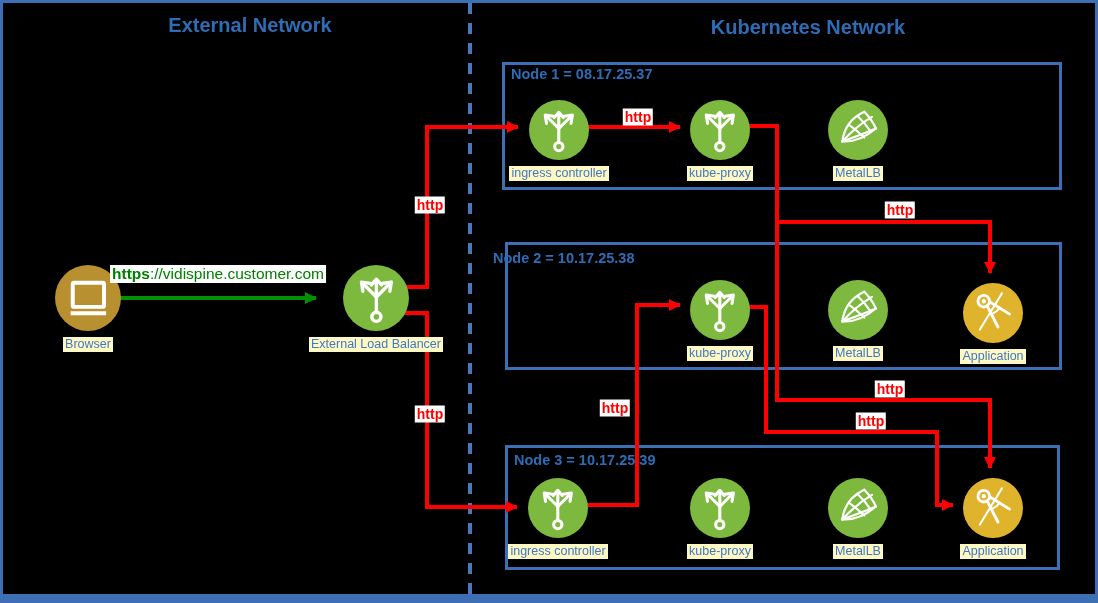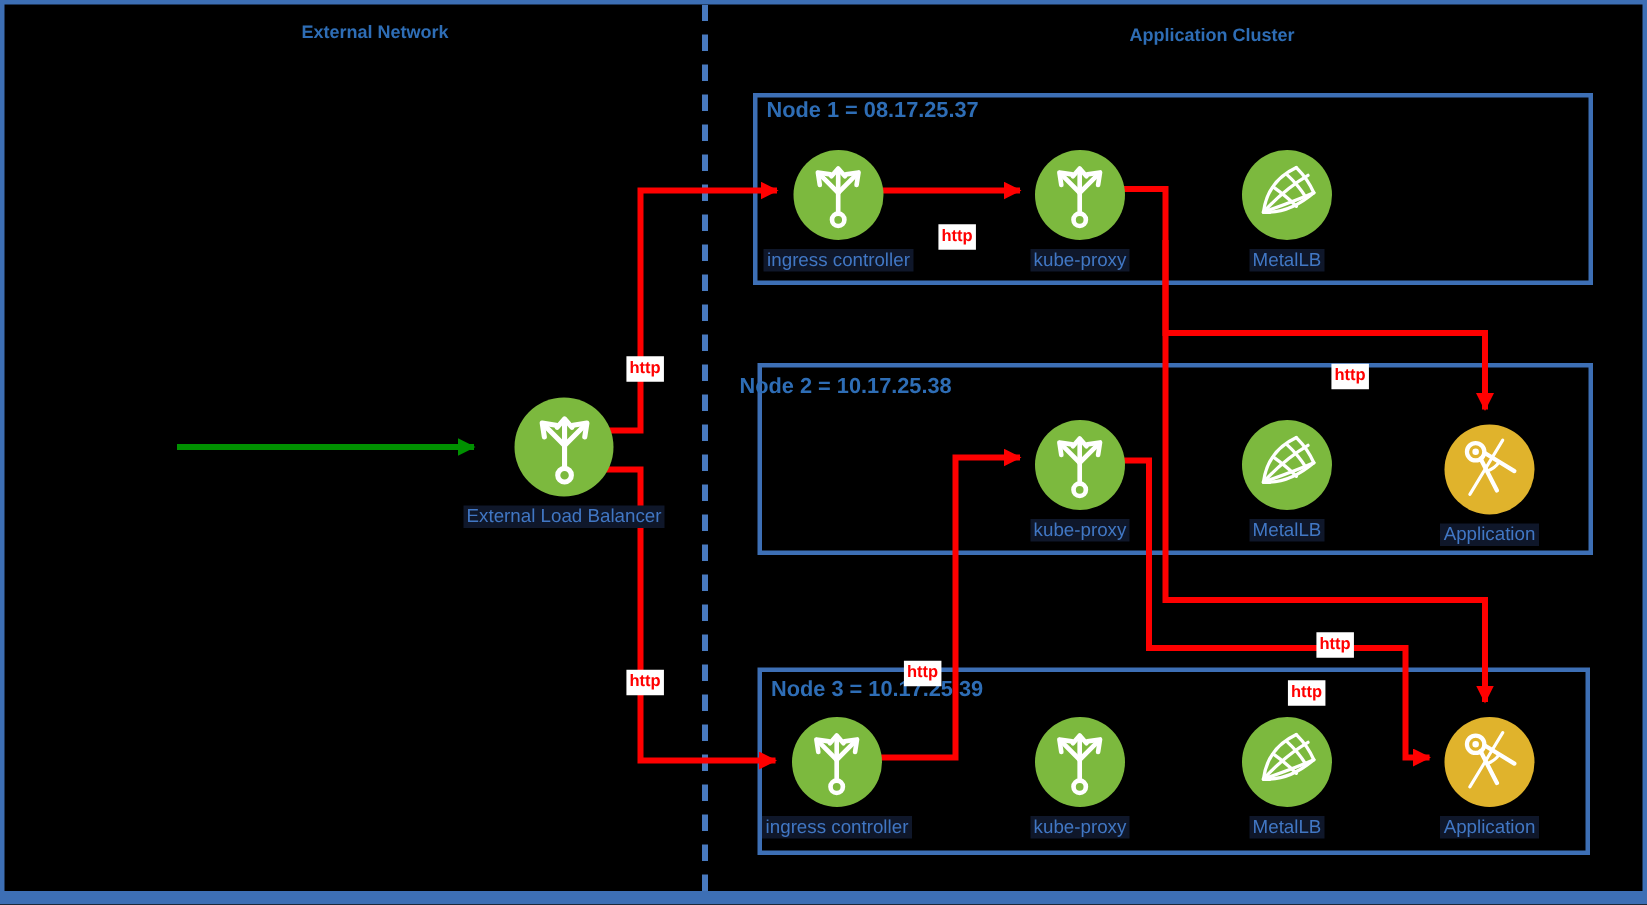--- a/index.html
+++ b/index.html
@@ -19,21 +19,21 @@
   .canvas{
     position:relative;width:1092px;height:591px;
     background:var(--bg-black);
     border:3px solid var(--border-blue);
     border-bottom:9px solid var(--border-blue);
     font-family:"Liberation Sans", sans-serif;
     overflow:hidden;
   }
   .section-title{
     position:absolute;text-align:center;
-    color:var(--title-blue);font-weight:bold;font-size:12px;
+    color:var(--title-blue);font-weight:bold;font-size:20px;
   }
   .node-box{
     position:absolute;border:3px solid var(--border-blue);
     box-sizing:border-box;background:transparent;
   }
   .node-title{
     position:absolute;color:var(--title-blue);
     font-weight:bold;font-size:14.5px;white-space:nowrap;
   }
   .overlay{position:absolute;left:0;top:0;z-index:2;}
@@ -42,27 +42,27 @@
     width:60px;height:60px;border-radius:50%;
     margin:0 auto;display:flex;align-items:center;justify-content:center;
   }
   .circle.big{width:66px;height:66px;}
   .circle.green{background:var(--circle-green);}
   .circle.browser-gold{background:var(--browser-gold);}
   .circle.app-gold{background:var(--app-gold);}
   .circle svg{width:86%;height:86%;display:block;}
   .clabel{display:flex;justify-content:center;margin-top:6px;}
   .clabel span{
-    background:#0f172a;color:var(--label-blue);
+    background:#fef9c3;color:var(--label-blue);
     font-size:12.5px;line-height:15px;padding:0 2px;white-space:nowrap;
   }
   .http-label{
     position:absolute;transform:translate(-50%,-50%);z-index:5;
     background:#ffffff;color:var(--arrow-red);
-    font-weight:bold;font-size:11px;line-height:17px;padding:0 2px;margin-top:41px;
+    font-weight:bold;font-size:14px;line-height:17px;padding:0 2px;
   }
   .url-label{
     position:absolute;transform:translate(-50%,-50%);z-index:5;
     background:#ffffff;color:var(--url-green);
     font-size:15.5px;line-height:18px;padding:0 2px;white-space:nowrap;
   }
   .url-label .proto{font-weight:bold;}
 </style>
 </head>
 <body>
@@ -99,21 +99,21 @@
         <path d="M19,21 Q23,19.5 25,16.5" stroke-width="1.6"></path>
       </g>
       <g id="icon-monitor" fill="none" stroke="#ffffff" stroke-width="2.8">
         <rect x="9" y="9" width="22" height="17" rx="1"></rect>
         <path d="M7.5,30.5 L32.5,30.5"></path>
       </g>
     </defs>
   </svg>
 
   <div class="section-title" style="left:97px;top:11px;width:300px;">External Network</div>
-  <div class="section-title" style="left:655px;top:13px;width:300px;">Application Cluster</div>
+  <div class="section-title" style="left:655px;top:13px;width:300px;">Kubernetes Network</div>
 
   <div class="node-box" style="left:499px;top:59px;width:560px;height:128px;"></div>
   <div class="node-box" style="left:502px;top:239px;width:557px;height:128px;"></div>
   <div class="node-box" style="left:502px;top:442px;width:555px;height:125px;"></div>
 
   <div class="node-title" style="left:508px;top:63px;">Node 1 = 08.17.25.37</div>
   <div class="node-title" style="left:490px;top:247px;">Node 2 = 10.17.25.38</div>
   <div class="node-title" style="left:511px;top:449px;">Node 3 = 10.17.25.39</div>
 
   <svg class="overlay" width="1092" height="591" viewBox="3 3 1092 591">
@@ -129,20 +129,30 @@
     <path d="M118,298 H316" stroke="#009100" stroke-width="4" fill="none" marker-end="url(#ah-green)"></path>
     <path d="M390,287 H427 V127 H518" stroke="#ff0000" stroke-width="4" fill="none" marker-end="url(#ah-red)"></path>
     <path d="M390,313 H427 V507 H517" stroke="#ff0000" stroke-width="4" fill="none" marker-end="url(#ah-red)"></path>
     <path d="M586,127 H680" stroke="#ff0000" stroke-width="4" fill="none" marker-end="url(#ah-red)"></path>
     <path d="M747,126 H777 V222 H990 V273" stroke="#ff0000" stroke-width="4" fill="none" marker-end="url(#ah-red)"></path>
     <path d="M777,160 V400 H990 V468" stroke="#ff0000" stroke-width="4" fill="none" marker-end="url(#ah-red)"></path>
     <path d="M747,307 H766 V432 H937 V505 H953" stroke="#ff0000" stroke-width="4" fill="none" marker-end="url(#ah-red)"></path>
     <path d="M585,505 H637 V305 H680" stroke="#ff0000" stroke-width="4" fill="none" marker-end="url(#ah-red)"></path>
   </svg>
 
+  <div class="component" style="left:25px;top:262px;">
+    <div class="circle big browser-gold">
+      <svg viewBox="0 0 40 40">
+          <use href="#icon-monitor"></use>
+        </svg>
+    </div>
+    <div class="clabel">
+        <span>Browser</span>
+      </div>
+  </div>
 
   <div class="component" style="left:313px;top:262px;">
     <div class="circle big green">
       <svg viewBox="0 0 40 40">
           <use href="#icon-branch"></use>
         </svg>
     </div>
     <div class="clabel">
         <span>External Load Balancer</span>
       </div>
@@ -244,20 +254,23 @@
     <div class="circle app-gold">
         <svg viewBox="0 0 40 40">
           <use href="#icon-compass"></use>
         </svg>
       </div>
     <div class="clabel">
         <span>Application</span>
       </div>
   </div>
 
+  <div class="url-label" style="left:215px;top:271px;">
+    <span class="proto">https</span><span>://vidispine.customer.com</span>
+  </div>
 
   <div class="http-label" style="left:427px;top:202px;">http</div>
   <div class="http-label" style="left:427px;top:411px;">http</div>
   <div class="http-label" style="left:635px;top:114px;">http</div>
   <div class="http-label" style="left:897px;top:207px;">http</div>
   <div class="http-label" style="left:887px;top:386px;">http</div>
   <div class="http-label" style="left:868px;top:418px;">http</div>
   <div class="http-label" style="left:612px;top:405px;">http</div>
 
 </div>

